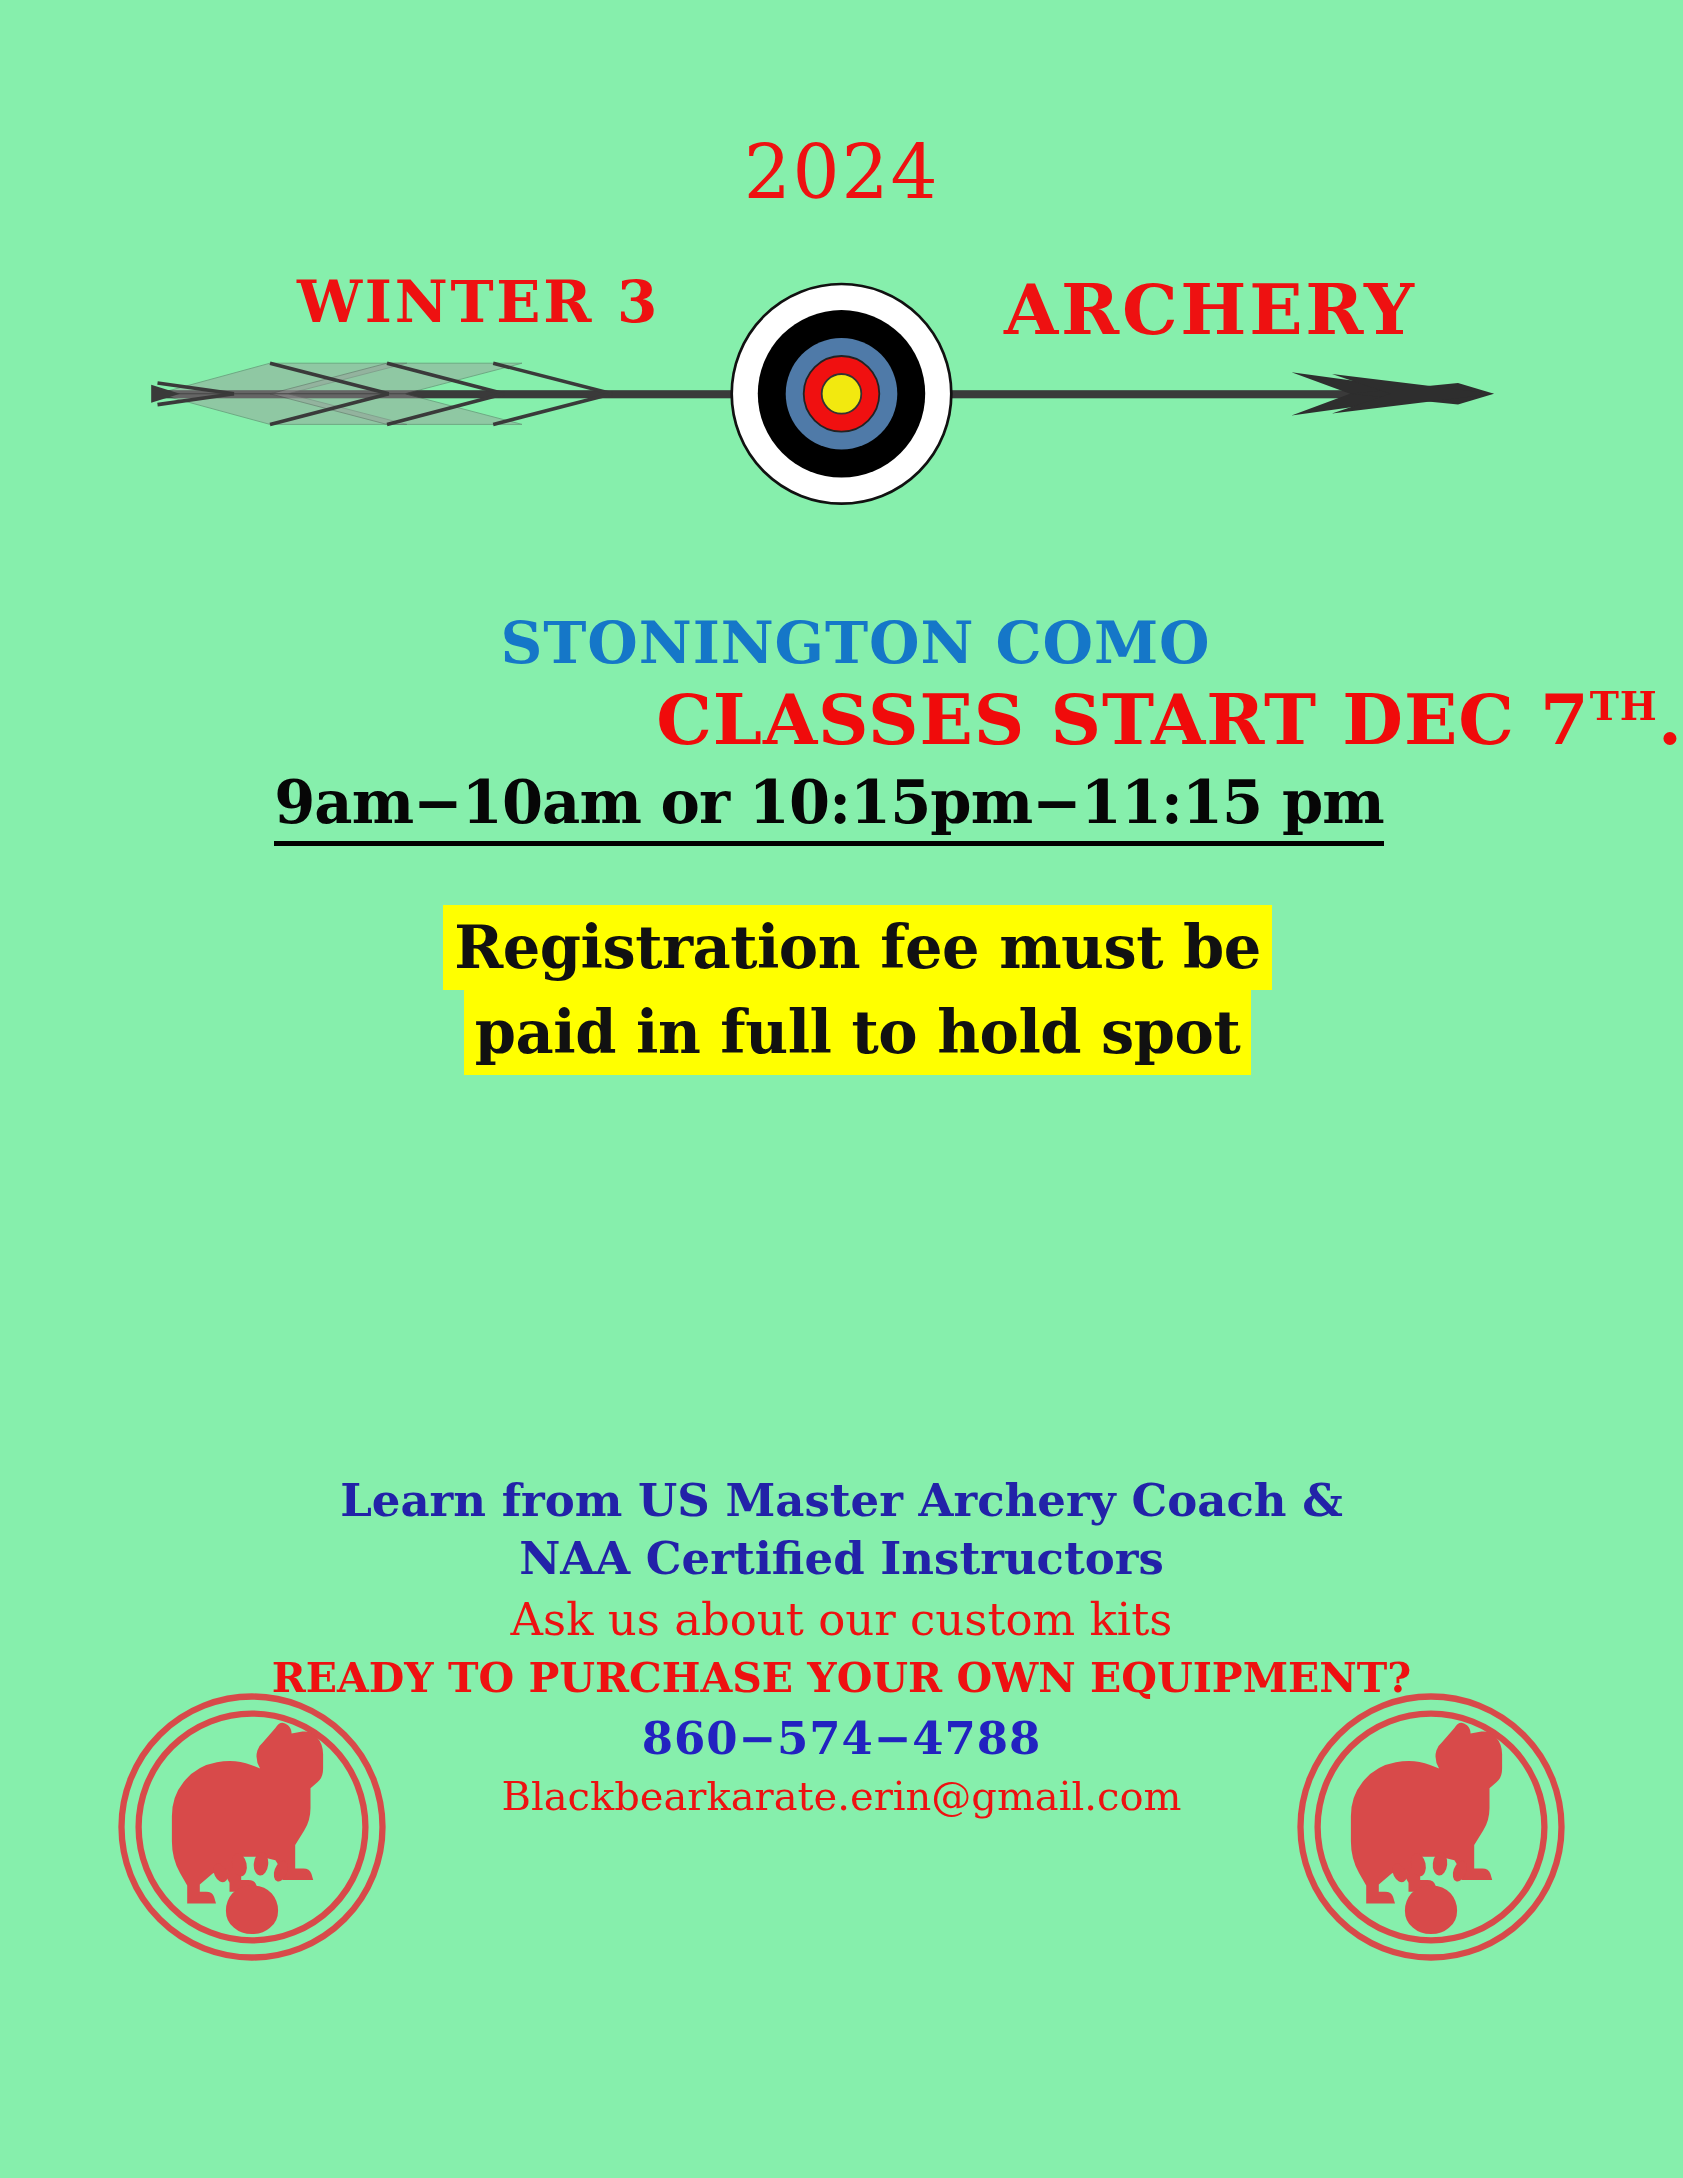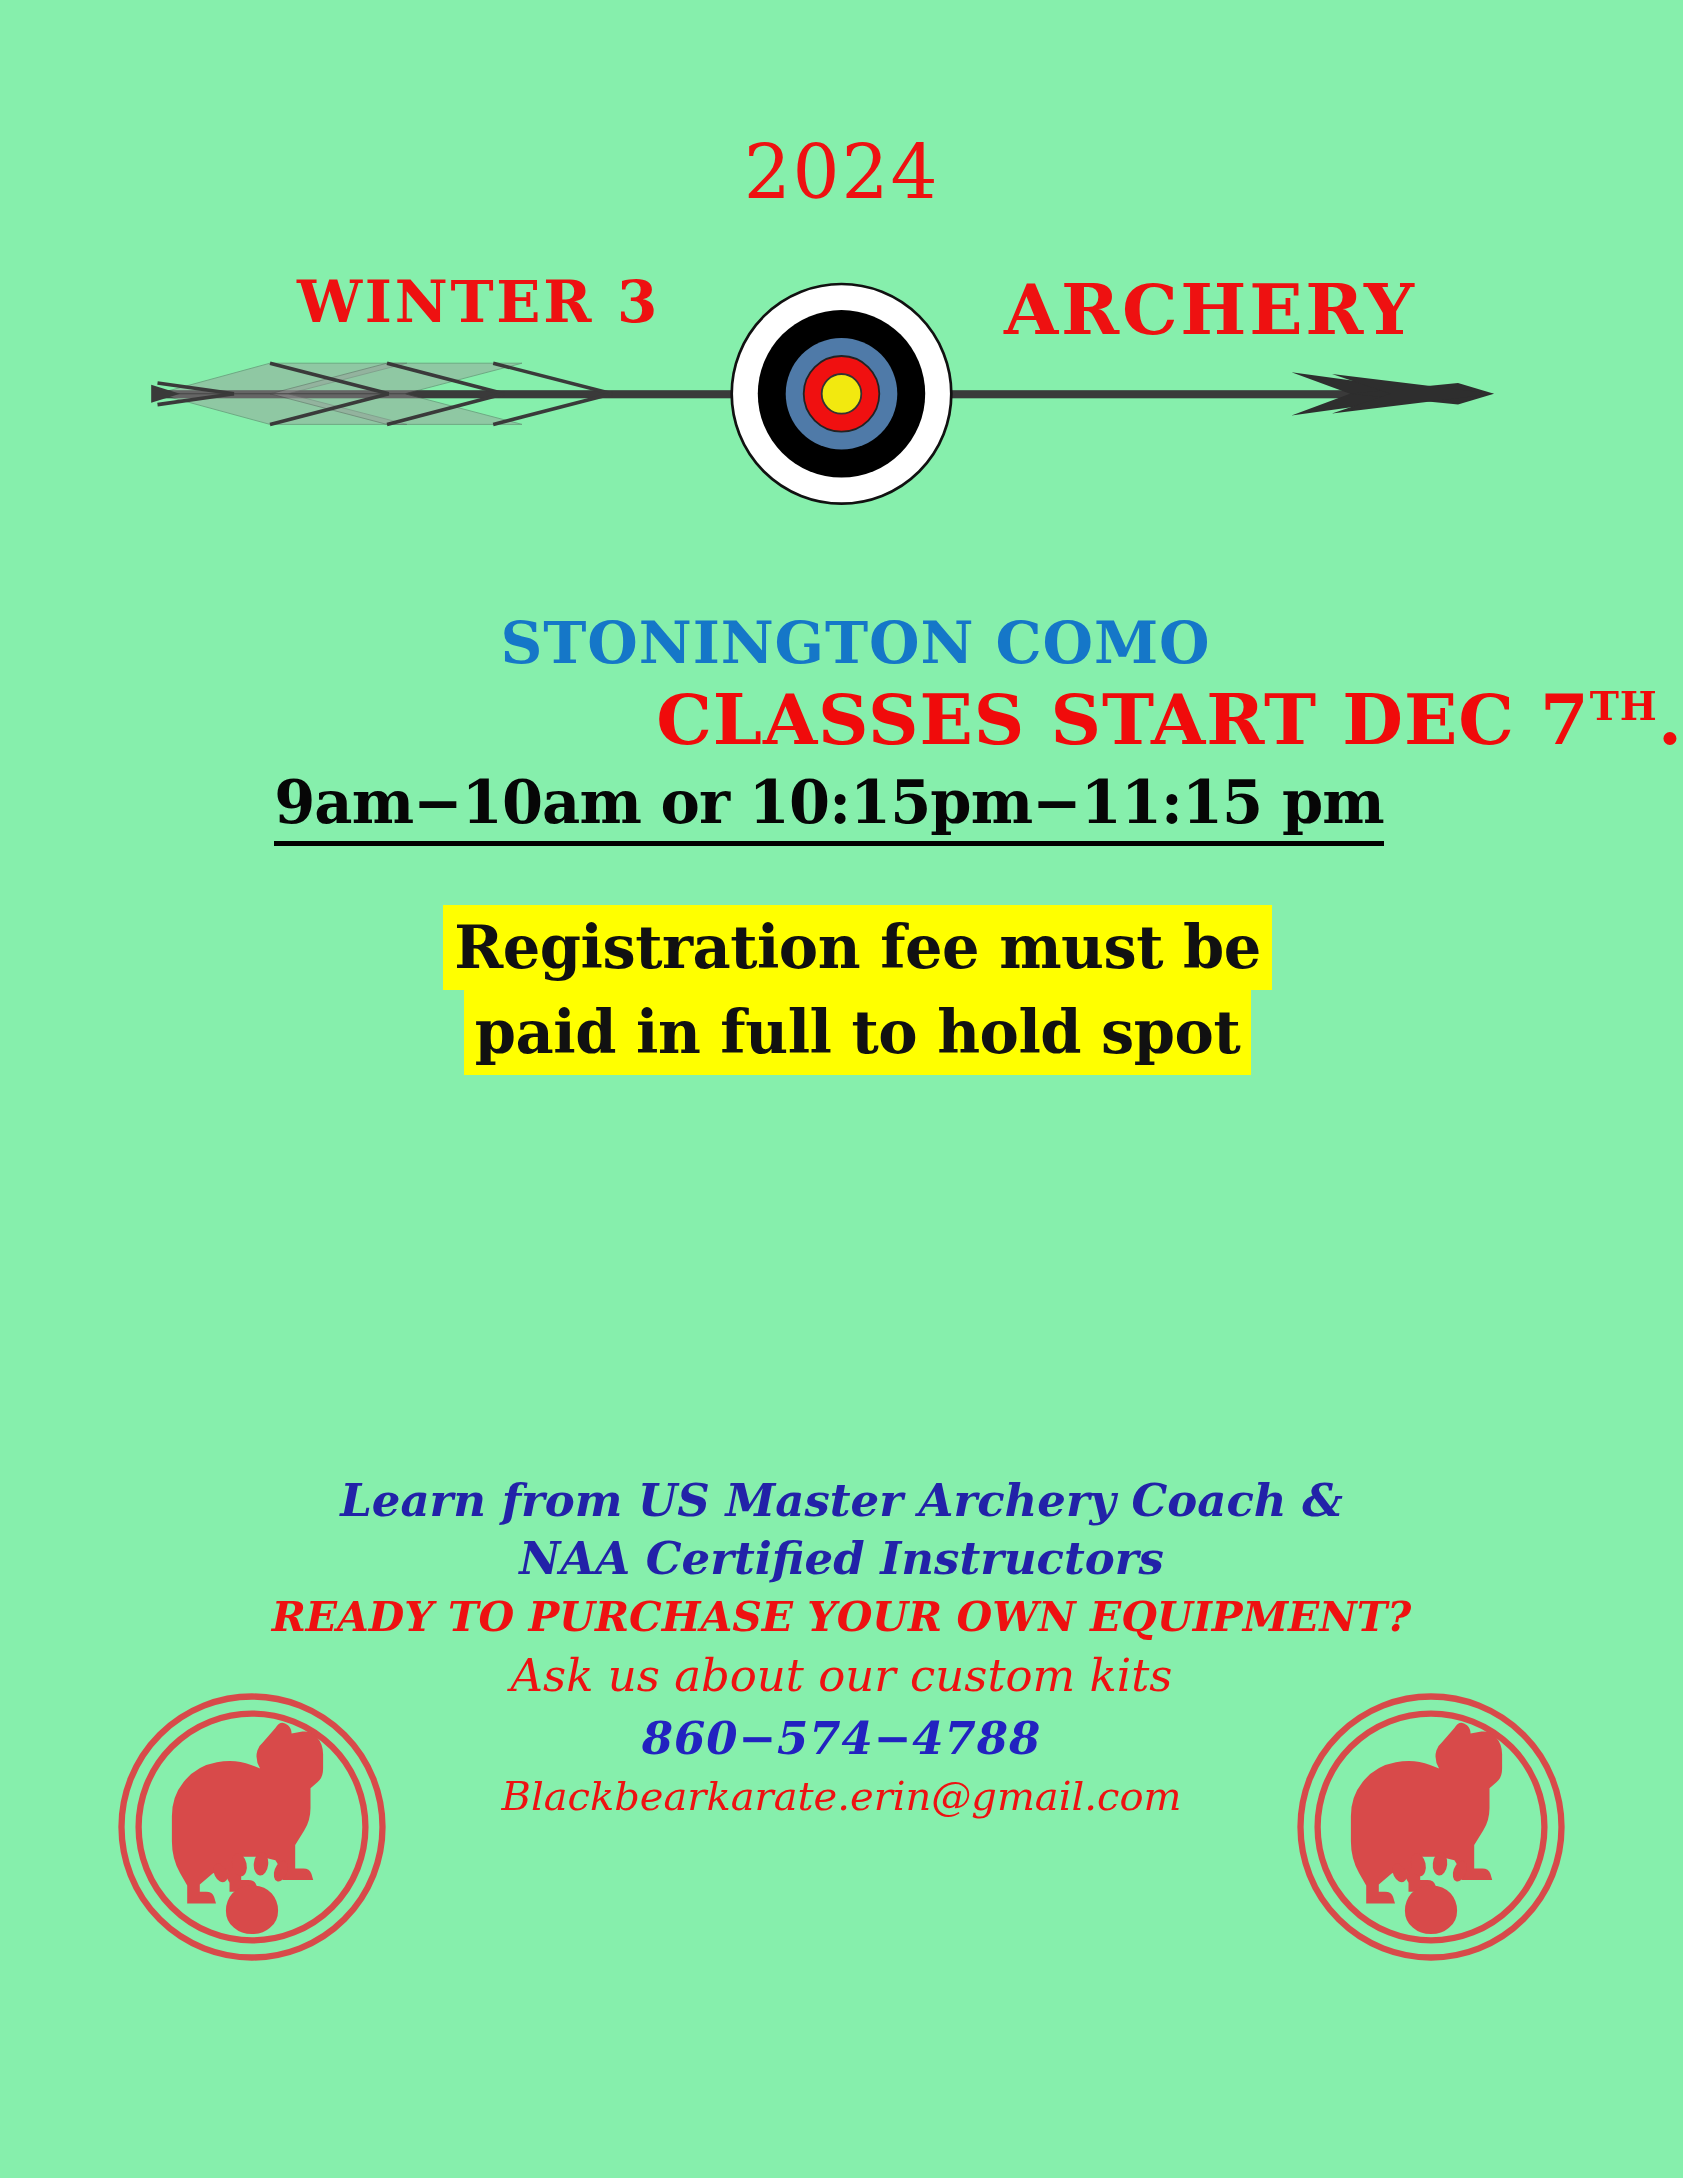--- a/index.html
+++ b/index.html
@@ -81,21 +81,21 @@
     background:#ffff00;
     color:#111111;
     font-family:"DejaVu Serif", serif;
     font-size:59px; font-weight:700;
     line-height:1.38;
     padding:1.8px 10.8px;
     letter-spacing:-0.5px;
   }
 
   
-  .lower { position:absolute; top:1472px; left:0; width:1683px;font-style:italic; }
+  .lower { position:absolute; top:1472px; left:0; width:1683px; }
   .lw { width:100%; text-align:center; line-height:1.28; }
 
   .lw-coach  { font-family:"DejaVu Serif",serif; font-size:45px; font-weight:700; color:#2222a8; }
   .lw-cert   { font-family:"DejaVu Serif",serif; font-size:45px; font-weight:700; color:#2222a8; }
   .lw-ready  { font-family:"DejaVu Serif",serif; font-size:41px; font-weight:700; color:#ee1111; letter-spacing:0px; margin-top:3.6px;}
   .lw-kits   { font-family:"DejaVu Serif",serif; font-size:45px; font-weight:400; color:#ee1111; margin-top:3.6px;}
   .lw-phone  { font-family:"DejaVu Serif",serif; font-size:45px; font-weight:700; color:#2222c0; letter-spacing:0.9px; margin-top:5.4px;}
   .lw-email  { font-family:"DejaVu Serif",serif; font-size:40px; font-weight:400; color:#ee1111; margin-top:3.6px;}
 
   
@@ -167,22 +167,22 @@
       <span class="hl-line">Registration fee must be</span>
     </div>
     <div class="hl-wrap">
       <span class="hl-line">paid in full to hold spot</span>
     </div>
   </div>
 
   <div class="lower">
     <div class="lw lw-coach">Learn from US Master Archery Coach &amp;</div>
     <div class="lw lw-cert">NAA Certified Instructors</div>
+    <div class="lw lw-kits">Ask us about our custom kits</div>
     <div class="lw lw-ready">READY TO PURCHASE YOUR OWN EQUIPMENT?</div>
-    <div class="lw lw-kits">Ask us about our custom kits</div>
     <div class="lw lw-phone">860−574−4788</div>
     <div class="lw lw-email">Blackbearkarate.erin@gmail.com</div>
   </div>
 
   <svg class="logo logo-left" viewBox="0 0 300 300">
     <circle cx="150" cy="150" r="145" fill="none" stroke="#d84a4a" stroke-width="7"></circle>
     <circle cx="150" cy="150" r="126" fill="none" stroke="#d84a4a" stroke-width="7"></circle>
     <g fill="#d84a4a">
       <path d="M176 40 q6 -10 14 -3 q4 4 4 9 l12 -2 q10 -1 16 6 q7 8 7 19 l0 16 q0 10 -6 15 l-8 7 l0 22 q0 14 -7 25 l-10 16 l0 26 l9 0 q7 0 9 6 l2 7 l-34 0 l0 -9 l-8 -13 l-16 -4 l-22 0 l0 26 l8 0 q7 0 9 6 l2 7 l-32 0 l0 -10 l-9 -16 l-10 6 l-14 12 l0 8 l7 0 q7 0 9 6 l2 7 l-32 0 l0 -20 l-8 -14 q-9 -16 -9 -35 l0 -28 q0 -22 13 -38 q14 -18 37 -22 q20 -4 38 3 l10 4 q-6 -10 -3 -20 q2 -6 6 -9 z"></path>
       <path d="M150 215 q14 0 22 9 q7 8 7 19 q0 12 -9 19 q-8 7 -20 7 q-12 0 -20 -7 q-9 -7 -9 -19 q0 -11 7 -19 q8 -9 22 -9 z"></path>

